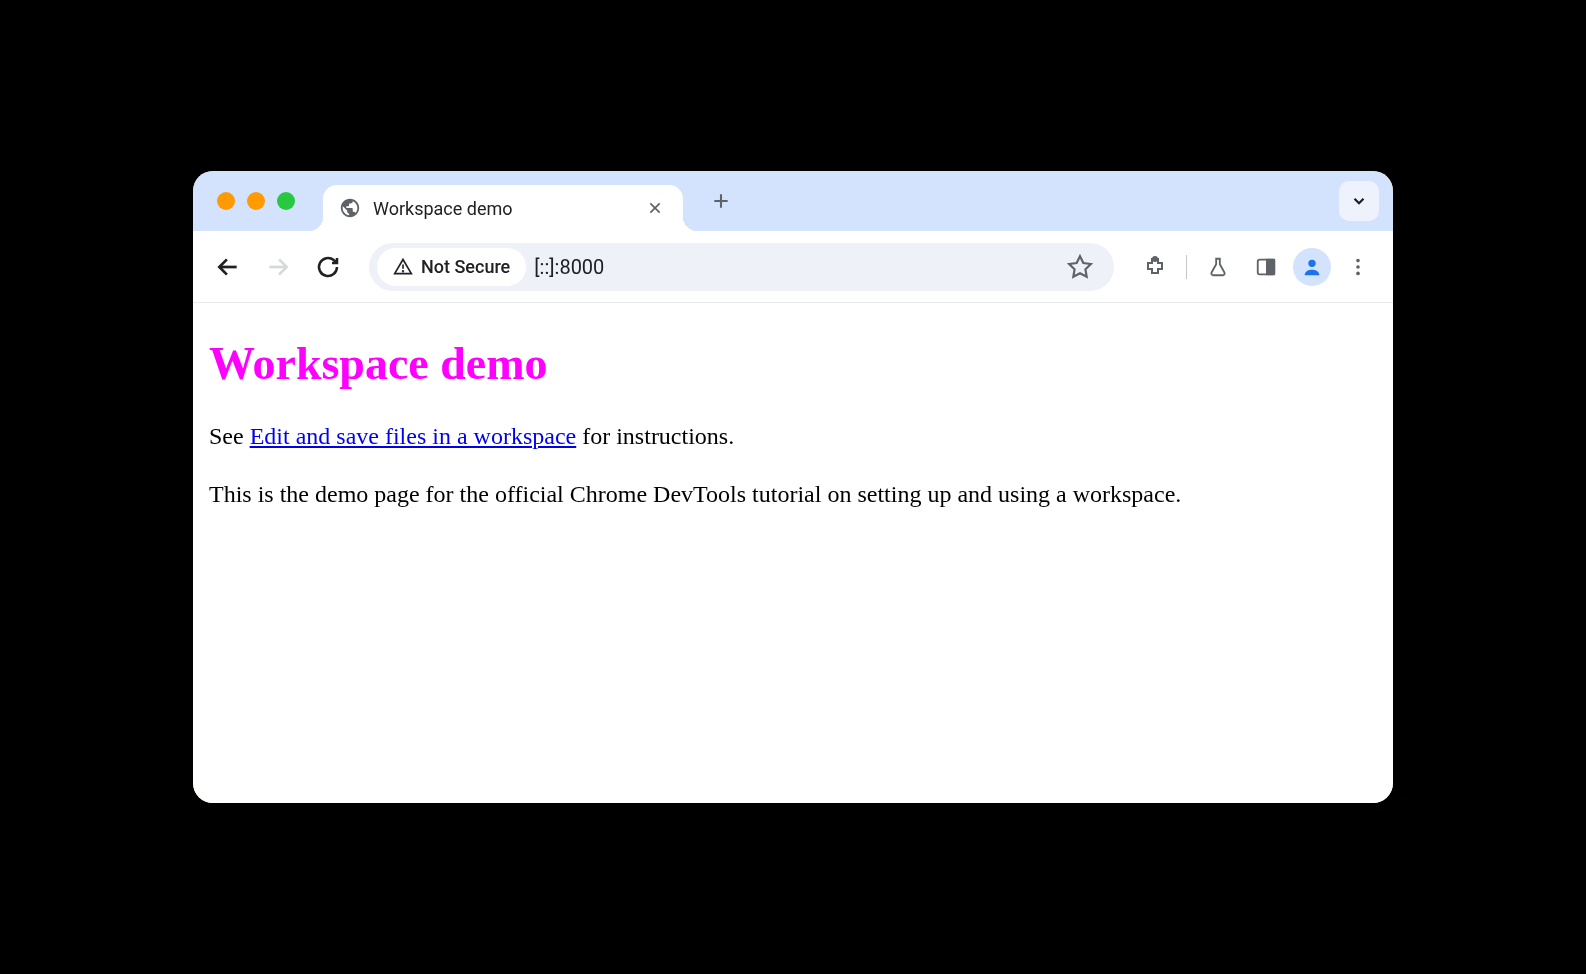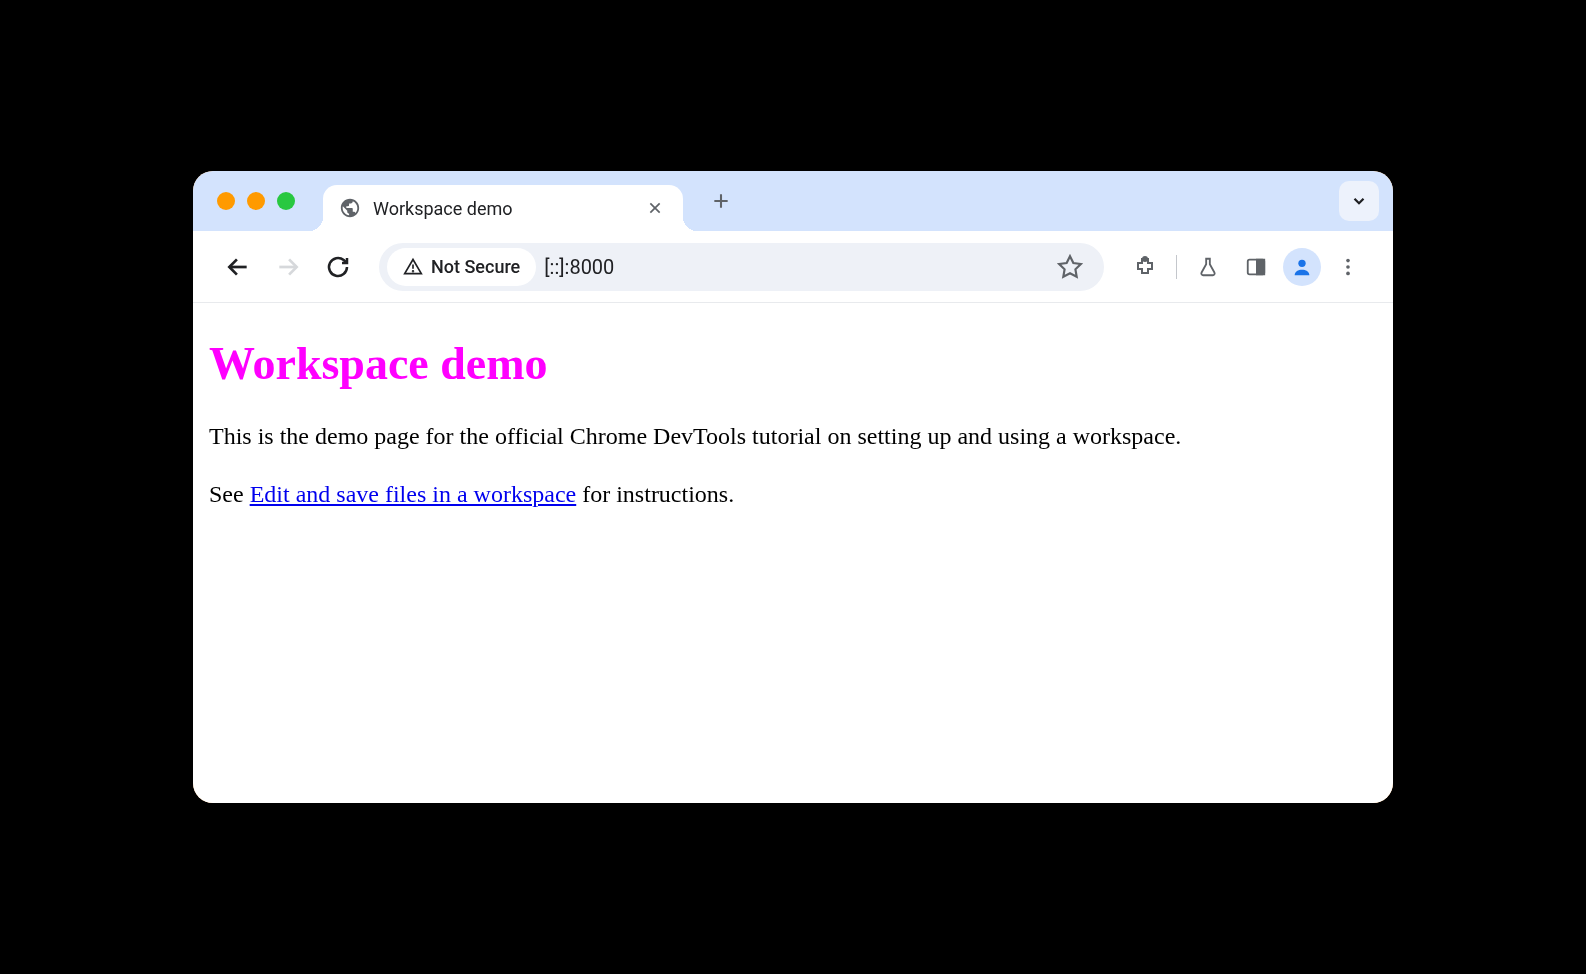--- a/index.html
+++ b/index.html
@@ -126,21 +126,21 @@
       align-items: center;
       justify-content: center;
       cursor: pointer;
       color: #202124;
     }
     .toolbar {
       background: #fff;
       height: 72px;
       display: flex;
       align-items: center;
-      padding: 0 24px;
+      padding: 0 14px;
       gap: 8px;
       border-bottom: 1px solid #e8eaed;
     }
     .nav-btn {
       width: 42px;
       height: 42px;
       display: flex;
       align-items: center;
       justify-content: center;
       border-radius: 50%;
@@ -357,19 +357,19 @@
           <circle cx="12" cy="5" r="2"></circle>
           <circle cx="12" cy="12" r="2"></circle>
           <circle cx="12" cy="19" r="2"></circle>
         </svg>
       </div>
     </div>
   </div>
 
   <div class="content">
     <h1>Workspace demo</h1>
-    <p>This is the demo page for the official Chrome DevTools tutorial on setting up and using a workspace.</p>
     <p>
       <span>See </span><a href="#">Edit and save files in a workspace</a><span> for instructions.</span>
     </p>
+    <p>This is the demo page for the official Chrome DevTools tutorial on setting up and using a workspace.</p>
   </div>
 
 </div>
 
 </body></html>

